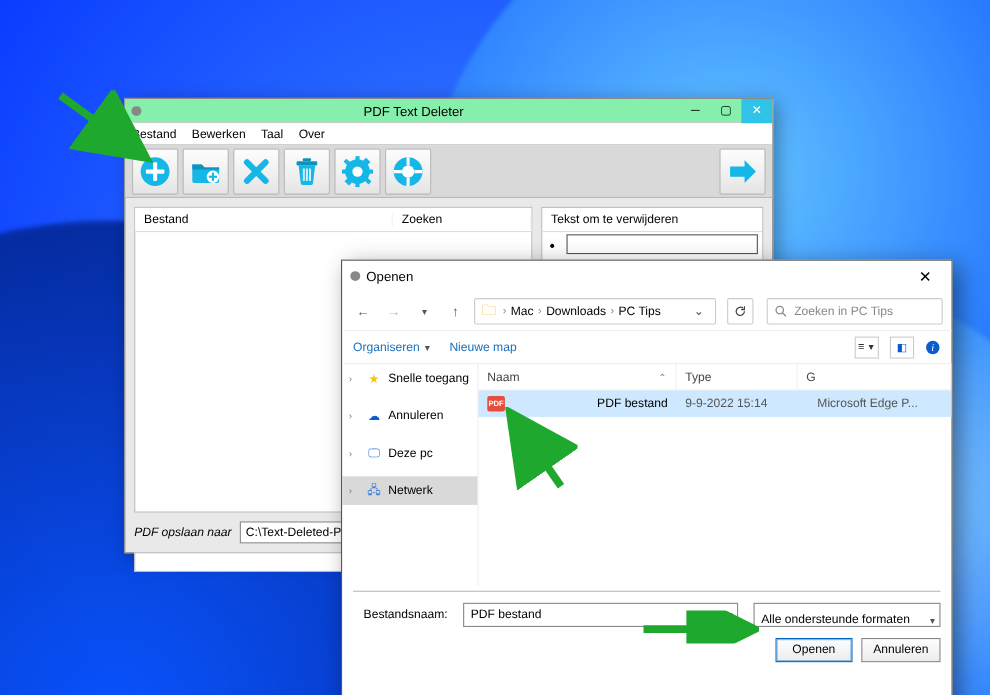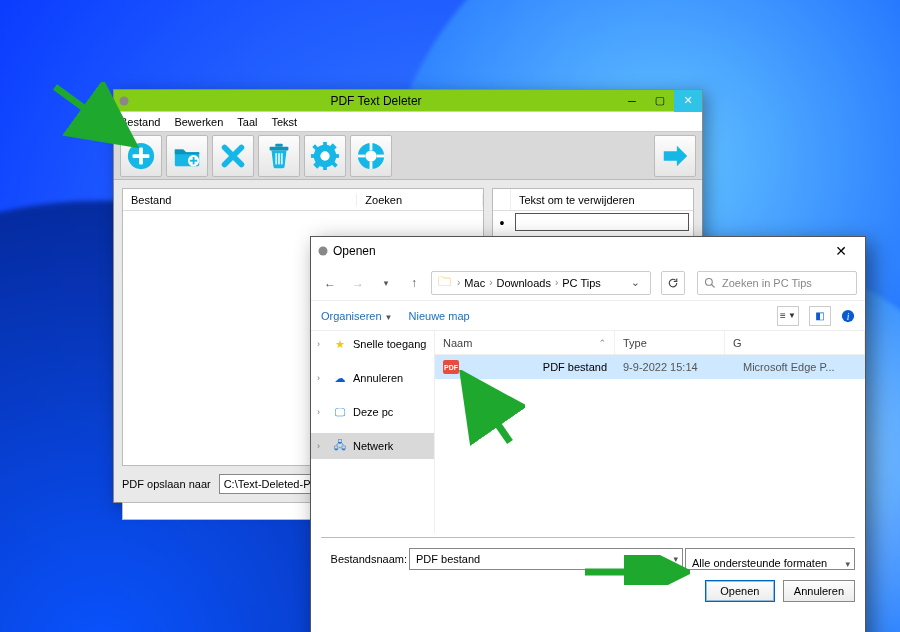--- a/index.html
+++ b/index.html
@@ -13,21 +13,21 @@
   .b1 { width:700px; height:700px; left:380px; top:-120px; background: radial-gradient(circle at 40% 40%, #6bd0ff 0%, #0e5cff 70%, transparent 72%); opacity:.9;}
   .b2 { width:900px; height:900px; left:-350px; top:200px; background: radial-gradient(circle at 50% 50%, #0a54ff 0%, #052a9c 70%, transparent 72%); opacity:.95;}
   .b3 { width:500px; height:500px; left:500px; top:260px; background: radial-gradient(circle at 60% 40%, #a8e4ff 0%, #1b7dff 60%, transparent 62%); opacity:.85;}
 
   .window {
     position:absolute; background:#f0f0f0; border:1px solid #888; box-shadow: 4px 4px 16px rgba(0,0,0,.35);
   }
   
   .app-window { left:113px; top:89px; width:590px; height:414px; background:#e9e9e9;}
   .title-bar {
-    height:22px; background:#84cc16; border-bottom:1px solid #ccc;
+    height:22px; background:#86efac; border-bottom:1px solid #ccc;
     display:flex; align-items:center;
   }
   .title-bar .title-text { flex:1; text-align:center; font-size:12px; }
   .title-bar .app-icon { width:20px; display:flex; align-items:center; justify-content:center; }
   .title-ctrls { display:flex; }
   .title-ctrls div { width:28px; height:22px; display:flex; align-items:center; justify-content:center; font-size:11px; }
   .title-ctrls .close { background:#2fc3e8; color:#fff; }
   .menu-bar { height:20px; background:#fff; border-bottom:1px solid #ccc; display:flex; align-items:center; padding:0 6px; gap:14px; font-size:11px; }
   .toolbar { height:48px; background:#d9d9d9; border-bottom:1px solid #bbb; display:flex; align-items:center; padding:0 6px; gap:4px;}
   .tbtn {
@@ -37,30 +37,30 @@
   .tbtn svg { width:30px; height:30px; }
   .toolbar .spacer { flex:1; }
 
   .app-body { display:flex; gap:8px; padding:8px 8px 4px 8px; height:290px; }
   .panel-left { flex:1.8; background:#fff; border:1px solid #bbb; }
   .panel-right { flex:1; background:#fff; border:1px solid #bbb; }
   .list-header { display:flex; background:#fff; border-bottom:1px solid #ddd; height:22px; align-items:center; }
   .list-header div { padding:0 8px; font-size:11px; border-right:1px solid #eee; }
   .col-bestand { flex:2; }
   .col-formaat { flex:1; }
-  .panel-right .hdr-row { display:flex; height:22px; border-bottom:1px solid #ddd; }
+  .panel-right .hdr-row { display:flex; height:22px; border-bottom:1px solid #ddd;flex-direction:column; }
   .panel-right .hdr-row .dot-col { width:18px; border-right:1px solid #eee; }
   .panel-right .hdr-row .txt-col { flex:1; padding:0 8px; font-size:11px; display:flex; align-items:center; }
   .panel-right .input-row { display:flex; height:24px; }
   .panel-right .input-row .dot-col { width:18px; text-align:center; font-size:14px; line-height:24px; }
   .panel-right .input-row .txt-col { flex:1; padding:2px 4px; }
   .panel-right input { width:100%; height:18px; border:1px solid #555; font-size:11px; padding:0 2px; }
 
   .bottom-row { display:flex; align-items:center; gap:8px; padding:0 8px; height:28px; }
-  .bottom-row .label { font-size:11px; }
+  .bottom-row .label { font-size:11px;font-style:italic; }
   .bottom-row input { flex:1; height:20px; border:1px solid #888; background:#fff; font-size:11px; padding:0 4px; }
   .progress { height:18px; margin:4px 8px 4px 8px; background:#fff; border:1px solid #bbb; position:relative; }
 
   
   .open-dialog { left:310px; top:236px; width:556px; height:420px; background:#fff; border:1px solid #555; box-shadow: 6px 6px 20px rgba(0,0,0,.45);}
   .dlg-title { height:28px; display:flex; align-items:center; padding:0 6px; }
   .dlg-title .t { font-size:12px; margin-left:4px; }
   .dlg-title .spacer { flex:1; }
   .dlg-title .x { width:36px; height:24px; text-align:center; font-size:14px; line-height:24px; }
   .dlg-nav { height:36px; display:flex; align-items:center; padding:0 8px; gap:6px; border-bottom:1px solid #eee;}
@@ -88,21 +88,21 @@
   .fh-type { width:110px; }
   .fh-g { flex:1; }
   .file-row { display:flex; height:24px; align-items:center; font-size:11px; }
   .file-row.sel { background:#cde8ff; }
   .file-row .fh-name { display:flex; align-items:center; gap:6px; }
   .pdf-ico { width:16px; height:14px; background:#e74c3c; border-radius:2px; display:flex; align-items:center; justify-content:center; color:#fff; font-size:7px; font-weight:bold;}
   .file-row .fh-date { color:#555; }
   .file-row .fh-type { color:#555; }
   .dlg-divider { height:1px; background:#bbb; margin:4px 10px 0 10px; }
   .dlg-bottom { padding:10px 10px 0 10px; }
-  .fn-row { display:flex; align-items:center; gap:2px; font-size:11px; }
+  .fn-row { display:flex; align-items:center; gap:14px; font-size:11px; }
   .fn-row .lbl { width:86px; text-align:right; }
   .combo { height:22px; border:1px solid #888; background:#fff; display:flex; align-items:center; padding:0 6px; font-size:11px; position:relative; }
   .combo .dd { position:absolute; right:4px; font-size:9px; color:#555; }
   .fn-combo { flex:1; }
   .filter-combo { width:170px;align-items:flex-end; }
   .btn-row { display:flex; justify-content:flex-end; gap:8px; padding:10px 10px; }
   .btn { height:22px; min-width:70px; border:1px solid #888; background:linear-gradient(#fdfdfd,#ececec); font-size:11px; display:flex; align-items:center; justify-content:center; padding:0 10px; }
   .btn.primary { border:1px solid #0067c0; box-shadow:inset 0 0 0 1px rgba(0,103,192,.4); }
 
   
@@ -128,21 +128,21 @@
       <div>─</div>
       <div>▢</div>
       <div class="close">✕</div>
     </div>
   </div>
 
   <div class="menu-bar">
     <span>Bestand</span>
     <span>Bewerken</span>
     <span>Taal</span>
-    <span>Tekst</span>
+    <span>Over</span>
   </div>
 
   <div class="toolbar">
     <div class="tbtn">
       <svg viewBox="0 0 32 32">
           <circle cx="16" cy="16" r="14" fill="#14b7e6"></circle>
           <rect x="14" y="7" width="4" height="18" fill="#fff" rx="1"></rect>
           <rect x="7" y="14" width="18" height="4" fill="#fff" rx="1"></rect>
         </svg>
     </div>

